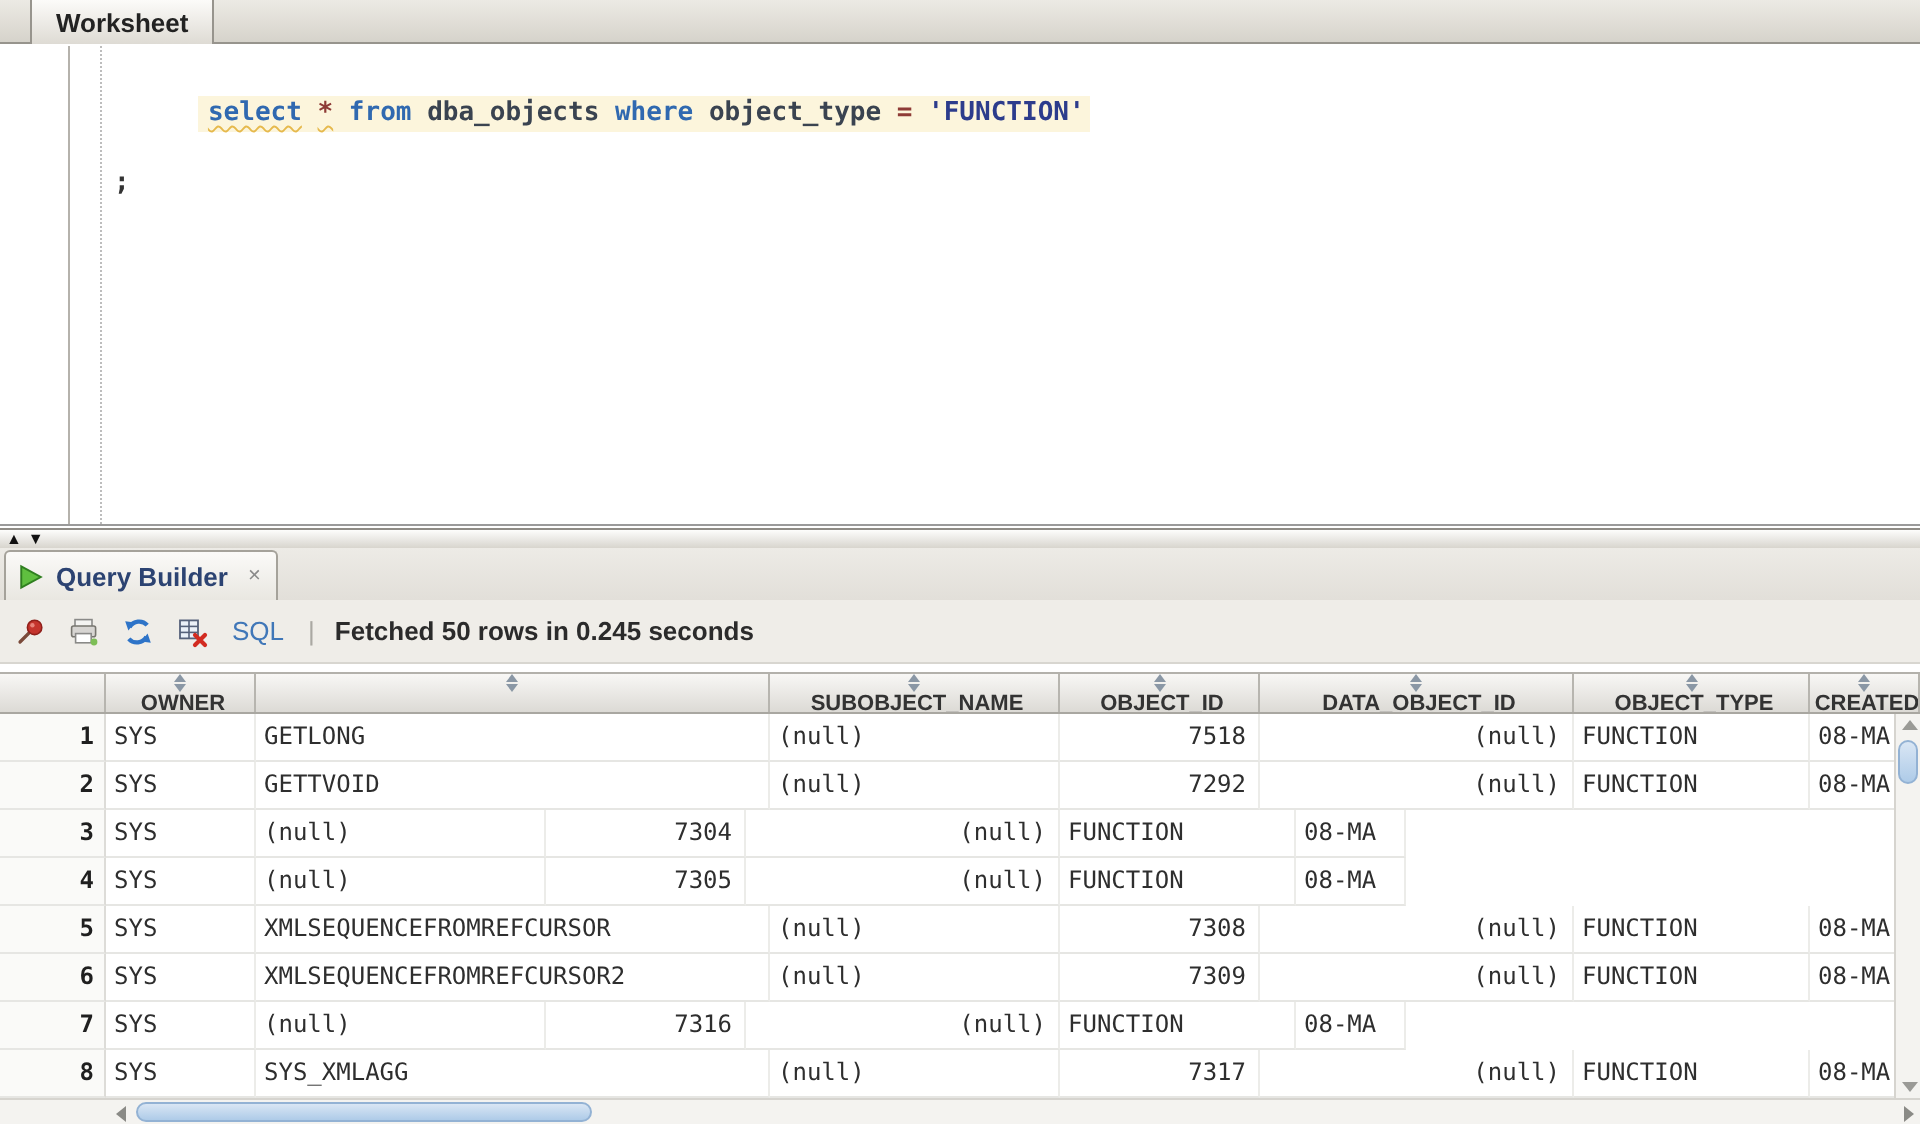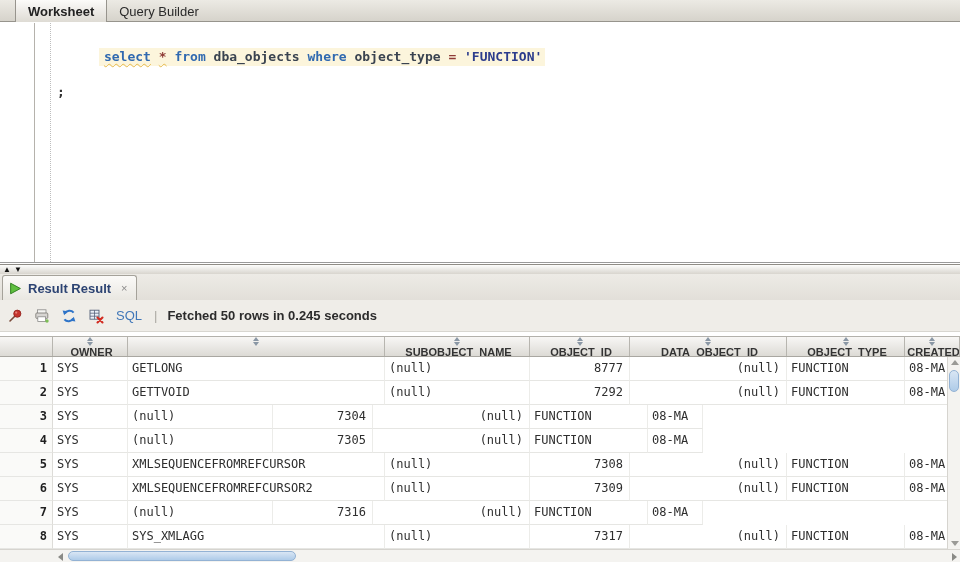--- a/index.html
+++ b/index.html
@@ -80,21 +80,20 @@
   .arr.up   { left:3px; top:3px; border-left:4px solid transparent; border-right:4px solid transparent; border-bottom:5px solid #9A9A96; }
   .arr.down { left:3px; bottom:3px; border-left:4px solid transparent; border-right:4px solid transparent; border-top:5px solid #9A9A96; }
 </style>
 </head>
 <body>
 
 <div id="app">
 
   <div class="top-tabbar">
     <div class="top-tab active">Worksheet</div>
-    <div class="top-tab plain">Query Builder</div>
   </div>
 
   <div class="editor">
     <div class="gutter"></div>
     <div class="margin-dots"></div>
     <div class="code">
       <div class="code-line1" id="sql-line-1"><span class="tk kw sq">select</span><span class="tk pl"> </span><span class="tk op sq">*</span><span class="tk pl"> </span><span class="tk kw">from</span><span class="tk pl"> </span><span class="tk id">dba_objects</span><span class="tk pl"> </span><span class="tk kw">where</span><span class="tk pl"> </span><span class="tk id">object_type</span><span class="tk pl"> </span><span class="tk op">=</span><span class="tk pl"> </span><span class="tk str">'FUNCTION'</span></div>
       <div class="code-line2">;</div>
     </div>
   </div>
@@ -102,21 +101,21 @@
   <div class="splitter">
     <span class="split-tri">▲</span>
     <span class="split-tri">▼</span>
   </div>
 
   <div class="result-tabbar">
     <div class="result-tab">
       <svg width="13" height="13" viewBox="0 0 16 16">
         <polygon points="2,1.5 14,8 2,14.5" fill="#5FBF3F" stroke="#2F7F1F" stroke-width="1.2"></polygon>
       </svg>
-      <span class="result-tab-label">Result Result</span>
+      <span class="result-tab-label">Query Builder</span>
       <span class="tab-close">×</span>
     </div>
   </div>
 
   <div class="toolbar">
     <div class="tbtn">
       <svg width="16" height="16" viewBox="0 0 16 16">
         <line x1="7.5" y1="8.5" x2="3" y2="13" stroke="#7A4A3A" stroke-width="1.6" stroke-linecap="round"></line>
         <circle cx="10.3" cy="5.7" r="3.6" fill="#C4342D" stroke="#8F1F1A" stroke-width="0.8"></circle>
         <circle cx="9.2" cy="4.6" r="1.1" fill="#E8837A"></circle>
@@ -204,21 +203,21 @@
           </span>
           <span class="hlabel">CREATED</span>
         </div>
       </div>
     <div class="gbody" id="gbody">
         <div class="grow">
           <div class="gcell rownum" style="width: 53px;">1</div>
           <div class="gcell" style="width: 75px;">SYS</div>
           <div class="gcell" style="width: 257px;">GETLONG</div>
           <div class="gcell" style="width: 145px;">(null)</div>
-          <div class="gcell num" style="width: 100px;">8777</div>
+          <div class="gcell num" style="width: 100px;">7518</div>
           <div class="gcell num" style="width: 157px;">(null)</div>
           <div class="gcell" style="width: 118px;">FUNCTION</div>
           <div class="gcell" style="width: 55px;">08-MA</div>
         </div>
         <div class="grow">
           <div class="gcell rownum" style="width: 53px;">2</div>
           <div class="gcell" style="width: 75px;">SYS</div>
           <div class="gcell" style="width: 257px;">GETTVOID</div>
           <div class="gcell" style="width: 145px;">(null)</div>
           <div class="gcell num" style="width: 100px;">7292</div>

